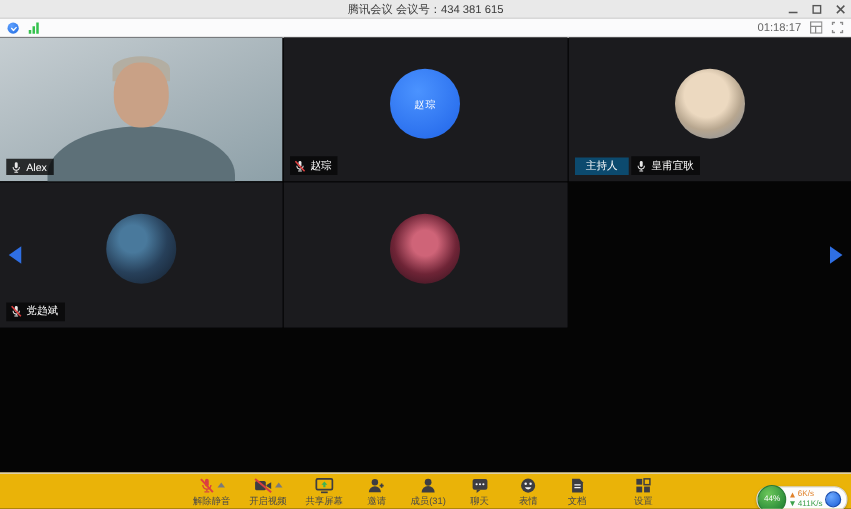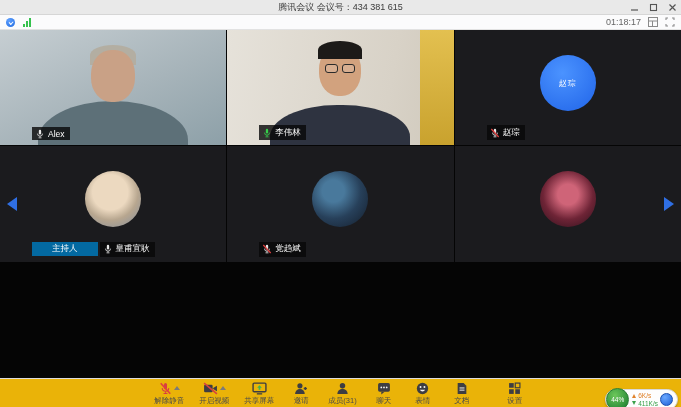--- a/index.html
+++ b/index.html
@@ -63,22 +63,22 @@
   .av-zhao { background:radial-gradient(circle at 40% 32%,#4b93ff,#2064e8); }
   .av-zhao span { color:#fff; font-size:8px; letter-spacing:1px; }
   .av-huangfu { background:radial-gradient(circle at 45% 38%,#ecd9c0 0 38%,#b7a68f 60%,#7e8ca0); }
   .av-lihai   { background:radial-gradient(circle at 50% 58%,#d8772e 0 11%,#343048 12% 24%,#f3efe4 25%); }
   .av-dang    { background:radial-gradient(circle at 38% 36%,#49799c 0 22%,#27405a 55%,#131c29); }
   .av-quan    { background:radial-gradient(circle at 44% 40%,#e08a32 0 26%,#8a4a1c 50%,#1f1a16); }
   .av-zhang   { background:radial-gradient(circle at 50% 42%,#f1ede4 0 34%,#d2702a 62%,#4a2a14); }
   .av-xia     { background:radial-gradient(circle at 50% 42%,#cf6478 0 24%,#6e2436 58%,#2a0f1a); }
 
   
-  .plate { position:absolute; left:5px; bottom:5px; display:flex; align-items:center; gap:0;margin-left:27px; }
-  .badge { background:#0369a1; color:#fff; font-size:8.5px; padding:1px 20px; margin-right:2px; }
+  .plate { position:absolute; left:5px; bottom:5px; display:flex; align-items:center; gap:0; }
+  .badge { background:#0c4a6e; color:#fff; font-size:8.5px; padding:1px 9px; margin-right:2px; }
   .np { background:rgba(8,8,8,.8); color:#fff; font-size:8.5px; padding:1.5px 5px 1.5px 3px;
     display:flex; align-items:center; gap:3px; }
   .mic { width:10px; height:10px; }
   .mic-on { color:#e8e8e8; } .mic-active { color:#35d04a; } .mic-off { color:#e8e8e8; }
 
   
   .arrow { position:absolute; top:197px; width:0; height:0; cursor:pointer;
     border-top:7px solid transparent; border-bottom:7px solid transparent; }
   .arrow-left  { left:7px;  border-right:10px solid #2f6fe4; }
   .arrow-right { right:7px; border-left:10px solid #2f6fe4; }
@@ -172,40 +172,20 @@
     <div class="plate">
         <span class="np">
       <svg class="mic mic-on" viewBox="0 0 12 12">
             <use href="#micg"></use>
           </svg>
       <span>Alex</span>
         </span>
     </div>
   </div>
 
-  <div class="tile">
-    <div class="scene sc-li">
-      <div class="cab"></div>
-        <div class="body"></div>
-        <div class="head"></div>
-        <div class="hair"></div>
-      <div class="glasses">
-          <i></i>
-          <i></i>
-        </div>
-    </div>
-    <div class="plate">
-        <span class="np">
-      <svg class="mic mic-active" viewBox="0 0 12 12">
-            <use href="#micg"></use>
-          </svg>
-      <span>李伟林</span>
-        </span>
-    </div>
-  </div>
 
   <div class="tile">
     <div class="scene sc-dark">
       <div class="avatar av-zhao">
         <span>赵琮</span>
       </div>
     </div>
     <div class="plate">
         <span class="np">
       <svg class="mic mic-off" viewBox="0 0 12 12">

